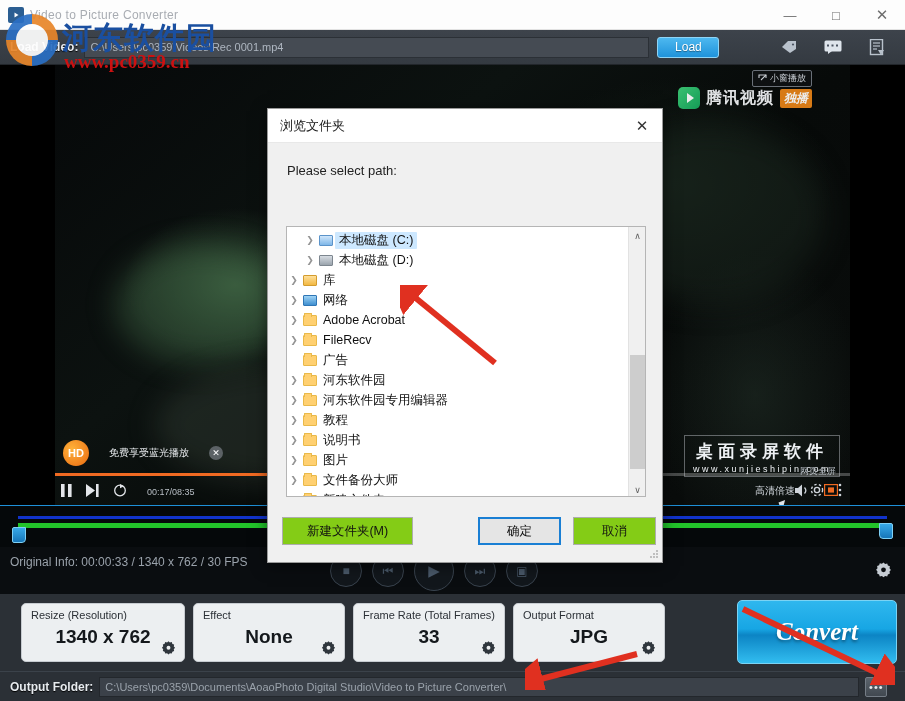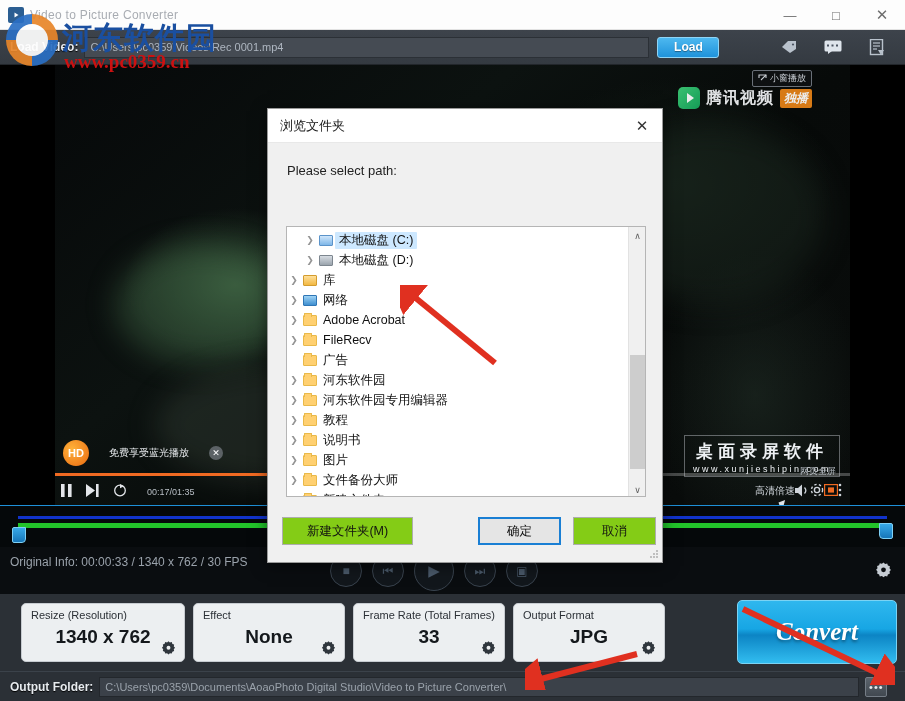--- a/index.html
+++ b/index.html
@@ -55,21 +55,21 @@
     margin-left: 6px; width: 565px; height: 21px;
     background: #454b53; border: 1px solid #2b3036;
     color: #aeb6c0; font-size: 11px;
     display: flex; align-items: center; padding-left: 5px;
     overflow: hidden; white-space: nowrap;
   }
   .load-btn {
     margin-left: 8px; width: 62px; height: 21px;
     background: linear-gradient(#4db8ef, #1f93db);
     border: 1px solid #8fd4f5; border-radius: 3px;
-    color: #fff; font-size: 12px; font-weight: bold;
+    color: #fff; font-size: 12px; font-weight: normal;
     display: flex; align-items: center; justify-content: center;
     text-shadow: 0 1px 1px rgba(0,0,0,.4);
   }
   .tb-icons { position: absolute; right: 18px; display: flex; gap: 24px; align-items: center; }
   .tb-ic { width: 20px; height: 20px; display: flex; align-items: center; justify-content: center; color: #b9c2cc; }
 
   
   .stage {
     position: absolute; left: 0; top: 65px; width: 905px; height: 440px;
     background: #000;
@@ -433,21 +433,21 @@
               <polygon points="0,0 9,6.5 0,13" fill="#e3e6ea"></polygon>
               <rect x="10" y="0" width="2.6" height="13" fill="#e3e6ea"></rect>
             </svg>
         </span>
         <span>
           <svg width="14" height="14" viewBox="0 0 14 14">
               <circle cx="7" cy="7.5" r="5.3" fill="none" stroke="#e3e6ea" stroke-width="1.3"></circle>
               <path d="M7 1 L11 3.2 L7 5.3 Z" fill="#e3e6ea"></path>
             </svg>
         </span>
-        <span class="time">00:17/01:35</span>
+        <span class="time">00:17/08:35</span>
       </div>
 
       <div class="player-right">
         <span>高清</span>
         <span>倍速</span>
         <span>
           <svg width="15" height="13" viewBox="0 0 15 13">
               <polygon points="0,4 3,4 7,0.5 7,12.5 3,9 0,9" fill="#cfd4da"></polygon>
               <path d="M9.5 3.5 a4.5 4.5 0 0 1 0 6" fill="none" stroke="#cfd4da" stroke-width="1.3"></path>
             </svg>

